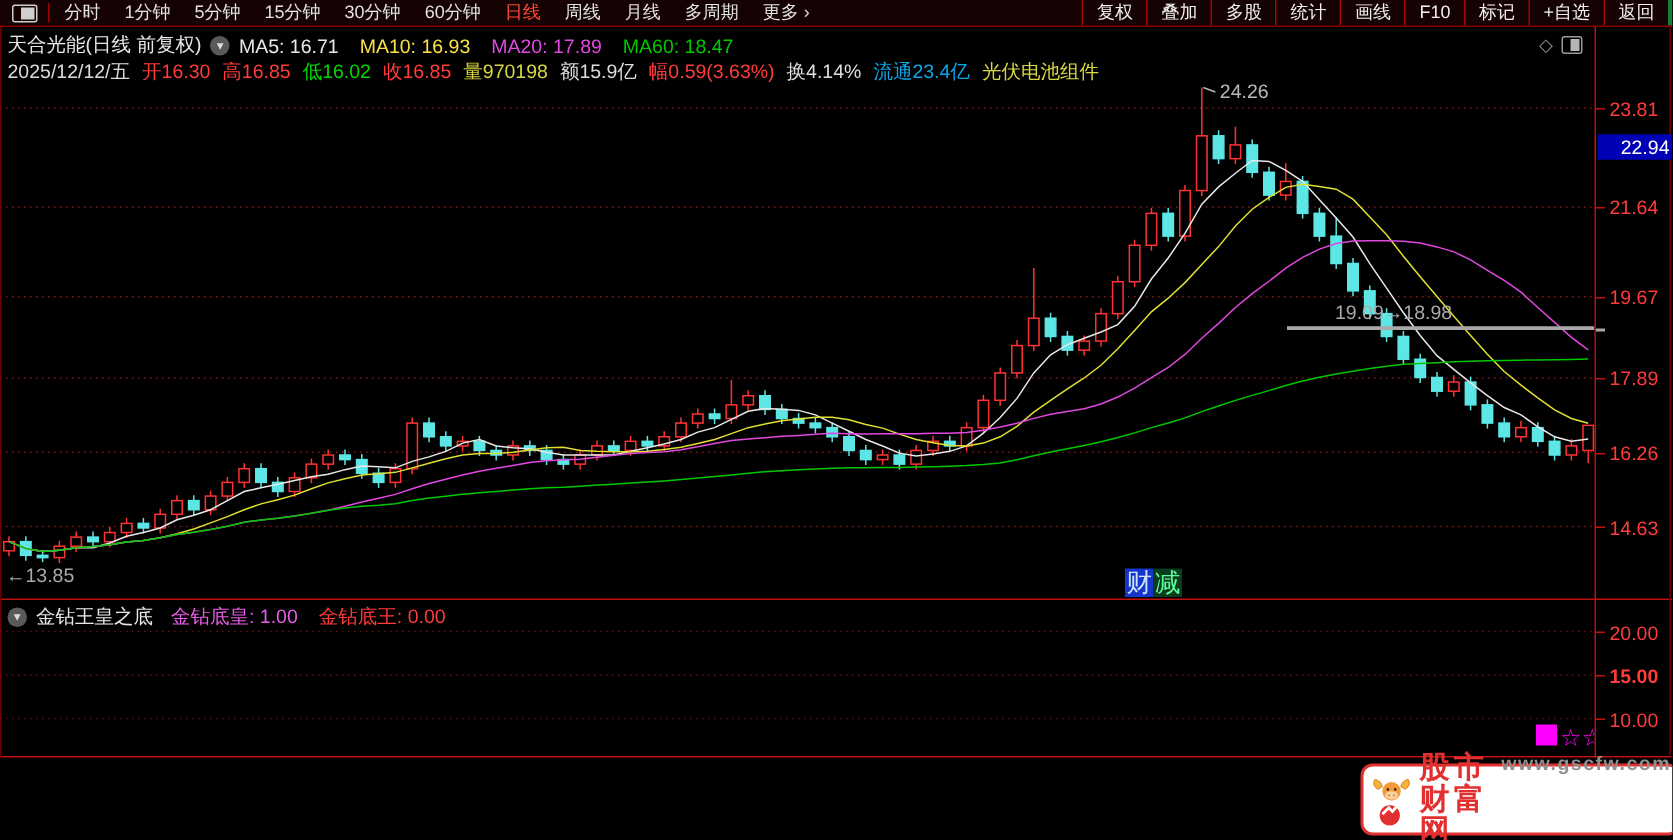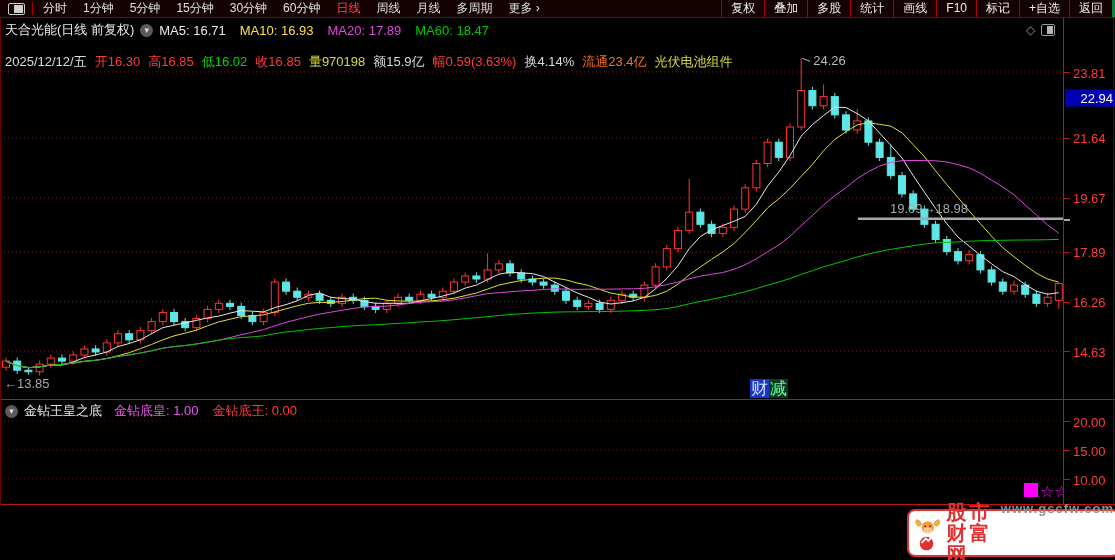--- a/index.html
+++ b/index.html
@@ -18,21 +18,21 @@
   .menu-btn{padding:0 9px;border-left:1px solid #aa0000;height:17px;line-height:17px;cursor:pointer;color:#efefef;}
   .menu-btn:last-child{border-right:3px solid #15803d;}
   #line-top{position:absolute;left:0;top:17px;width:1115px;height:1px;background:#8b0000;}
   
   #info-row1{position:absolute;left:5px;top:21px;display:flex;align-items:center;font-size:13px;z-index:5;pointer-events:none;}
   #stock-title{color:#e8e8e8;}
   .chev-circle{display:inline-block;width:13px;height:13px;border-radius:50%;background:#5a5a5a;color:#ddd;
                font-size:9px;line-height:12px;text-align:center;margin:0 6px;pointer-events:auto;cursor:pointer;}
   #ma-labels span{margin-right:14px;}
   #quote-row{position:absolute;left:5px;top:39px;display:flex;font-size:13px;z-index:5;white-space:nowrap;pointer-events:none;}
-  #quote-row span{margin-right:8px;margin-top:14px;}
+  #quote-row span{margin-right:8px;}
   
   #main-svg,#sub-svg{position:absolute;left:0;}
   #main-svg{top:18px;}
   #sub-svg{top:400px;}
   #panel-icons{position:absolute;left:1026px;top:24px;display:flex;align-items:center;gap:6px;z-index:6;}
   #diamond-icon{color:#909090;font-size:12px;line-height:12px;cursor:pointer;}
   #split-icon{width:12px;height:10px;border:1px solid #9a9a9a;border-radius:2px;position:relative;cursor:pointer;}
   #split-icon::after{content:"";position:absolute;right:1px;top:1px;bottom:1px;width:55%;background:#b5b5b5;}
   #badge{position:absolute;left:750px;top:381px;font-size:17px;z-index:6;line-height:15px;}
   #badge .b1{color:#cfe0ff;background:#1535cc;padding:0 1px;}
@@ -91,21 +91,21 @@
   <div id="quote-row">
       <span style="color: rgb(220, 220, 220);">2025/12/12/五</span>
       <span style="color: rgb(255, 59, 59);">开16.30</span>
       <span style="color: rgb(255, 59, 59);">高16.85</span>
       <span style="color: rgb(0, 216, 0);">低16.02</span>
       <span style="color: rgb(255, 59, 59);">收16.85</span>
       <span style="color: rgb(216, 216, 64);">量970198</span>
       <span style="color: rgb(220, 220, 220);">额15.9亿</span>
       <span style="color: rgb(255, 59, 59);">幅0.59(3.63%)</span>
       <span style="color: rgb(220, 220, 220);">换4.14%</span>
-      <span style="color: #f97316;">流通23.4亿</span>
+      <span style="color: #0ea5e9;">流通23.4亿</span>
       <span style="color: rgb(216, 216, 64);">光伏电池组件</span>
     </div>
 
   <svg id="main-svg" width="1063" height="382">
       <line x1="0" y1="54" x2="1063" y2="54" stroke="#7a1f1f" stroke-dasharray="1,3" stroke-width="1"></line>
       <line x1="0" y1="119.96799999999995" x2="1063" y2="119.96799999999995" stroke="#7a1f1f" stroke-dasharray="1,3" stroke-width="1"></line>
       <line x1="0" y1="179.8559999999999" x2="1063" y2="179.8559999999999" stroke="#7a1f1f" stroke-dasharray="1,3" stroke-width="1"></line>
       <line x1="0" y1="233.96799999999993" x2="1063" y2="233.96799999999993" stroke="#7a1f1f" stroke-dasharray="1,3" stroke-width="1"></line>
       <line x1="0" y1="283.51999999999987" x2="1063" y2="283.51999999999987" stroke="#7a1f1f" stroke-dasharray="1,3" stroke-width="1"></line>
       <line x1="0" y1="333.07199999999995" x2="1063" y2="333.07199999999995" stroke="#7a1f1f" stroke-dasharray="1,3" stroke-width="1"></line>
@@ -344,21 +344,21 @@
       <div class="tick" style="top: 180.356px;">19.67</div>
       <div class="tick-dash" style="top: 233.968px;"></div>
       <div class="tick" style="top: 234.468px;">17.89</div>
       <div class="tick-dash" style="top: 283.52px;"></div>
       <div class="tick" style="top: 284.02px;">16.26</div>
       <div class="tick-dash" style="top: 333.072px;"></div>
       <div class="tick" style="top: 333.572px;">14.63</div>
       <div class="tick-dash" style="top: 403px;"></div>
       <div class="tick" style="top: 403.5px;">20.00</div>
       <div class="tick-dash" style="top: 432px;"></div>
-      <div class="tick" style="top: 432.5px;">15.00</div>
+      <div class="tick" style="top: 432.5px; font-weight: bold;">15.00</div>
       <div class="tick-dash" style="top: 461px;"></div>
       <div class="tick" style="top: 461.5px;">10.00</div>
       <div class="tick-dash gray" style="top: 200.832px;"></div>
       <div id="price-tag" style="top: 80.448px; background: rgb(0, 0, 180);">22.94</div>
     </div>
   <div id="line-bottom"></div>
   <div id="border-left"></div>
   <div id="border-right"></div>
 
   <div id="watermark">

